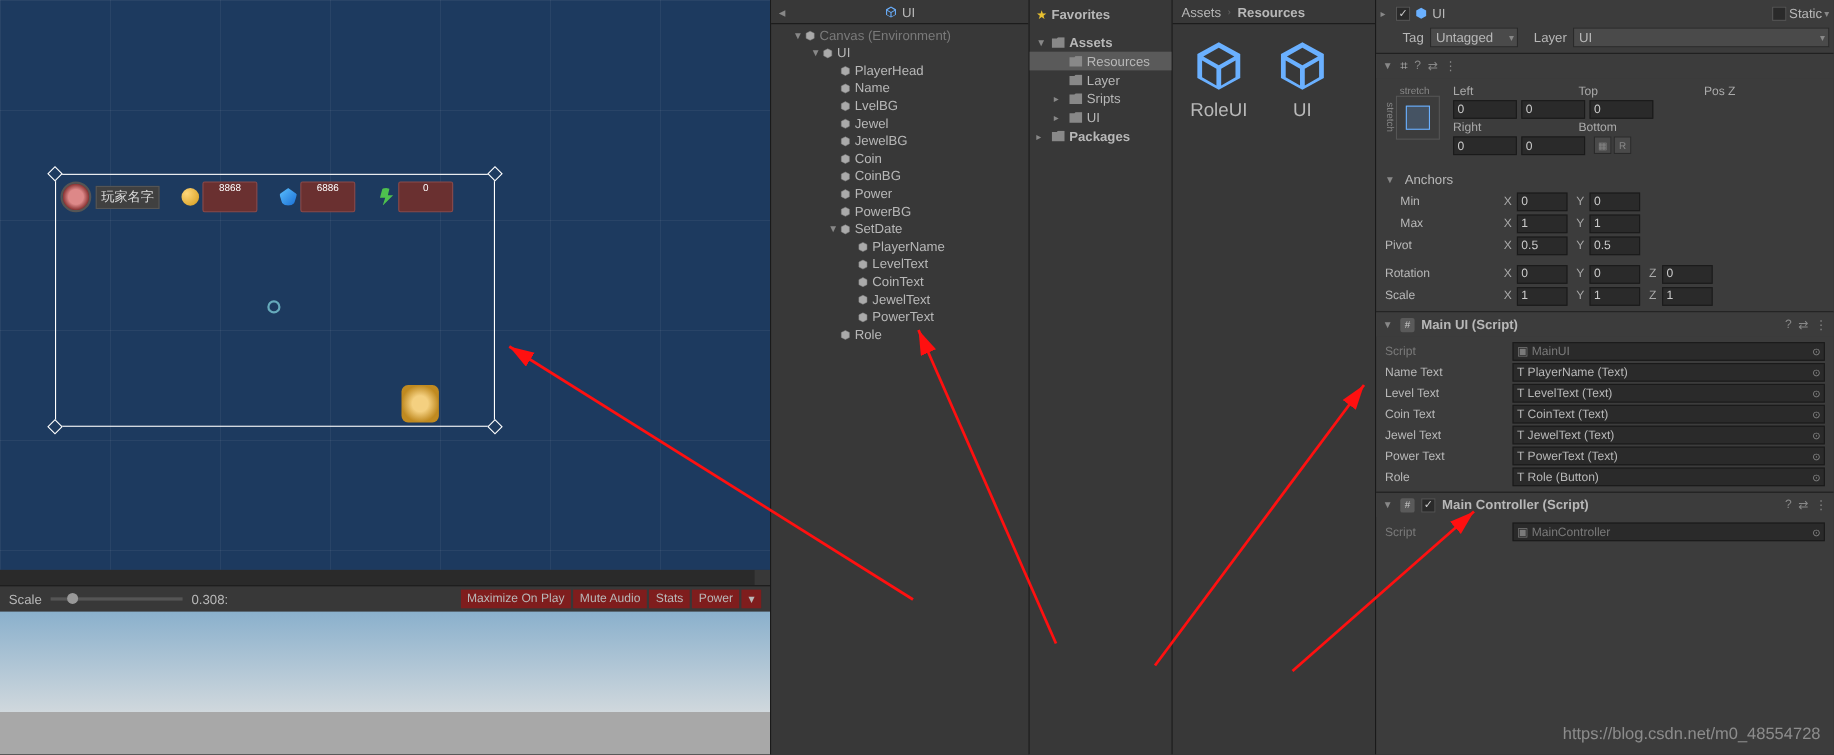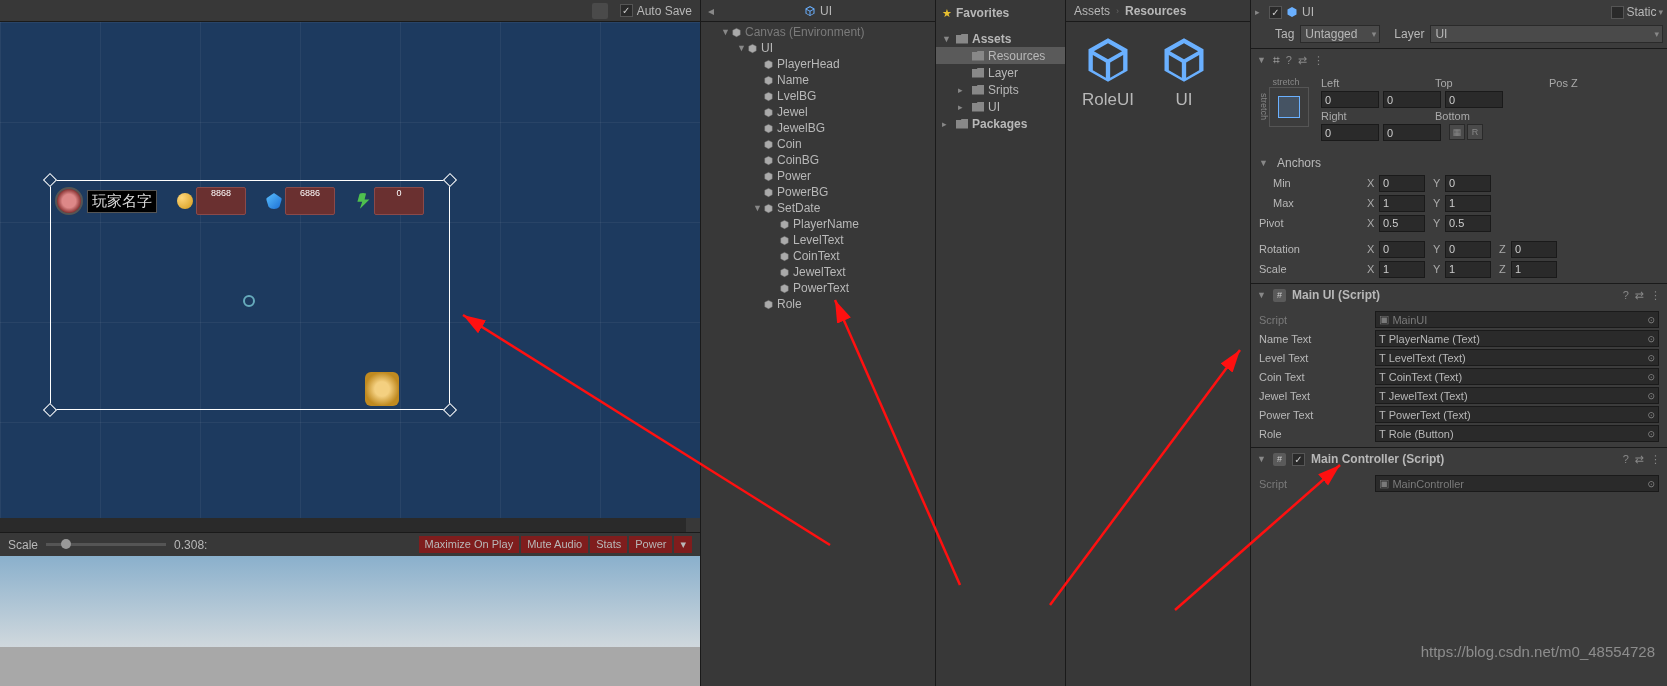--- a/index.html
+++ b/index.html
@@ -26,21 +26,21 @@
   linear-gradient(90deg, rgba(255,255,255,0.05) 1px, transparent 1px);
   background-size: 100px 100px; }
 .canvas-rect { position: absolute; left: 50px; top: 158px; width: 400px; height: 230px; border: 1px solid #fff; }
 .sel-handle { position: absolute; width: 10px; height: 10px; border: 1px solid #fff; background: #1d3a5f; transform: rotate(45deg); }
 .sel-handle.tl { left: -6px; top: -6px; }
 .sel-handle.tr { right: -6px; top: -6px; }
 .sel-handle.bl { left: -6px; bottom: -6px; }
 .sel-handle.br { right: -6px; bottom: -6px; }
 .game-hud { position: absolute; left: 55px; top: 165px; display: flex; align-items: center; gap: 20px; }
 .avatar { width: 28px; height: 28px; background: radial-gradient(circle, #d88 40%, #833 70%); border-radius: 50%; border: 2px solid #555; }
-.nametag { background: #000000; padding: 1px 4px; font-size: 15px; color: #ddd; border: 1px solid #555; }
+.nametag { background: #404040; padding: 1px 4px; font-size: 12px; color: #ddd; border: 1px solid #555; }
 .stat { display: flex; align-items: center; gap: 3px; }
 .stat-ico { width: 16px; height: 16px; border-radius: 50%; }
 .ico-coin { background: radial-gradient(circle at 30% 30%, #ffd77a, #d49a1a); }
 .ico-jewel { background: linear-gradient(135deg, #5bc0ff, #1a6ed4); clip-path: polygon(50% 0, 100% 35%, 80% 100%, 20% 100%, 0 35%); }
 .ico-power { background: #4ec04e; clip-path: polygon(30% 0, 70% 0, 60% 40%, 90% 40%, 30% 100%, 45% 55%, 15% 55%); }
 .stat-bar { width: 50px; height: 28px; background: #6a3030; border: 1px solid #8a4a4a; border-radius: 2px; color: #fff; font-size: 9px; text-align: center; line-height: 10px; }
 .role-btn { position: absolute; left: 365px; top: 350px; width: 34px; height: 34px; background: radial-gradient(circle, #f4d080 30%, #c08a20 70%); border-radius: 6px; }
 .center-circle { position: absolute; left: 243px; top: 273px; width: 12px; height: 12px; border: 2px solid #6ab; border-radius: 50%; }
 .scene-scrollbar { height: 14px; background: #2a2a2a; display: flex; }
 .scene-scrollbar-track { flex: 1; }
@@ -112,36 +112,29 @@
 .script-label { width: 108px; font-size: 11px; }
 .obj-field { flex: 1; background: #2a2a2a; border: 1px solid #1a1a1a; padding: 1px 3px; height: 17px; display: flex; align-items: center; gap: 3px; font-size: 11px; }
 .obj-field .pick { margin-left: auto; color: #888; font-size: 9px; }
 .script-dim { color: #7a7a7a; }
 .add-comp-btn { display: block; margin: 12px auto; width: 210px; height: 22px; background: #4a4a4a; border: 1px solid #2a2a2a; color: #ddd; text-align: center; line-height: 20px; font-size: 12px; }
 .mini-btn { width: 16px; height: 16px; background: #4a4a4a; border: 1px solid #2a2a2a; font-size: 9px; color: #888; display: flex; align-items: center; justify-content: center; }
 .pr-btns { display: flex; gap: 2px; margin-left: 4px; }
 
 
 .arrows { position: absolute; inset: 0; pointer-events: none; }
-.watermark { position: absolute; right: 12px; bottom: 26px; color: rgba(220,220,220,0.5); font-size: 15px; }
+.watermark { position: absolute; right: 12px; bottom: 10px; color: rgba(220,220,220,0.5); font-size: 15px; }
 .script-ico { width: 13px; height: 13px; background: #5a5a5a; border-radius: 2px; display: flex; align-items: center; justify-content: center; font-size: 9px; color: #ccc; }
 </style>
 </head>
 <body>
 
 <div class="main">
 
   <div class="scene-panel">
-    <div class="scene-toolbar">
-      <div class="scene-btn"></div>
-      <div class="autosave">
-        <span class="checkbox checked"></span>
-        <span>Auto Save</span>
-      </div>
-    </div>
     <div class="scene-viewport">
       <div class="grid-bg"></div>
       <div class="canvas-rect">
         <div class="sel-handle tl"></div>
         <div class="sel-handle tr"></div>
         <div class="sel-handle bl"></div>
         <div class="sel-handle br"></div>
       </div>
       <div class="game-hud">
         <div class="row" style="gap:4px">

